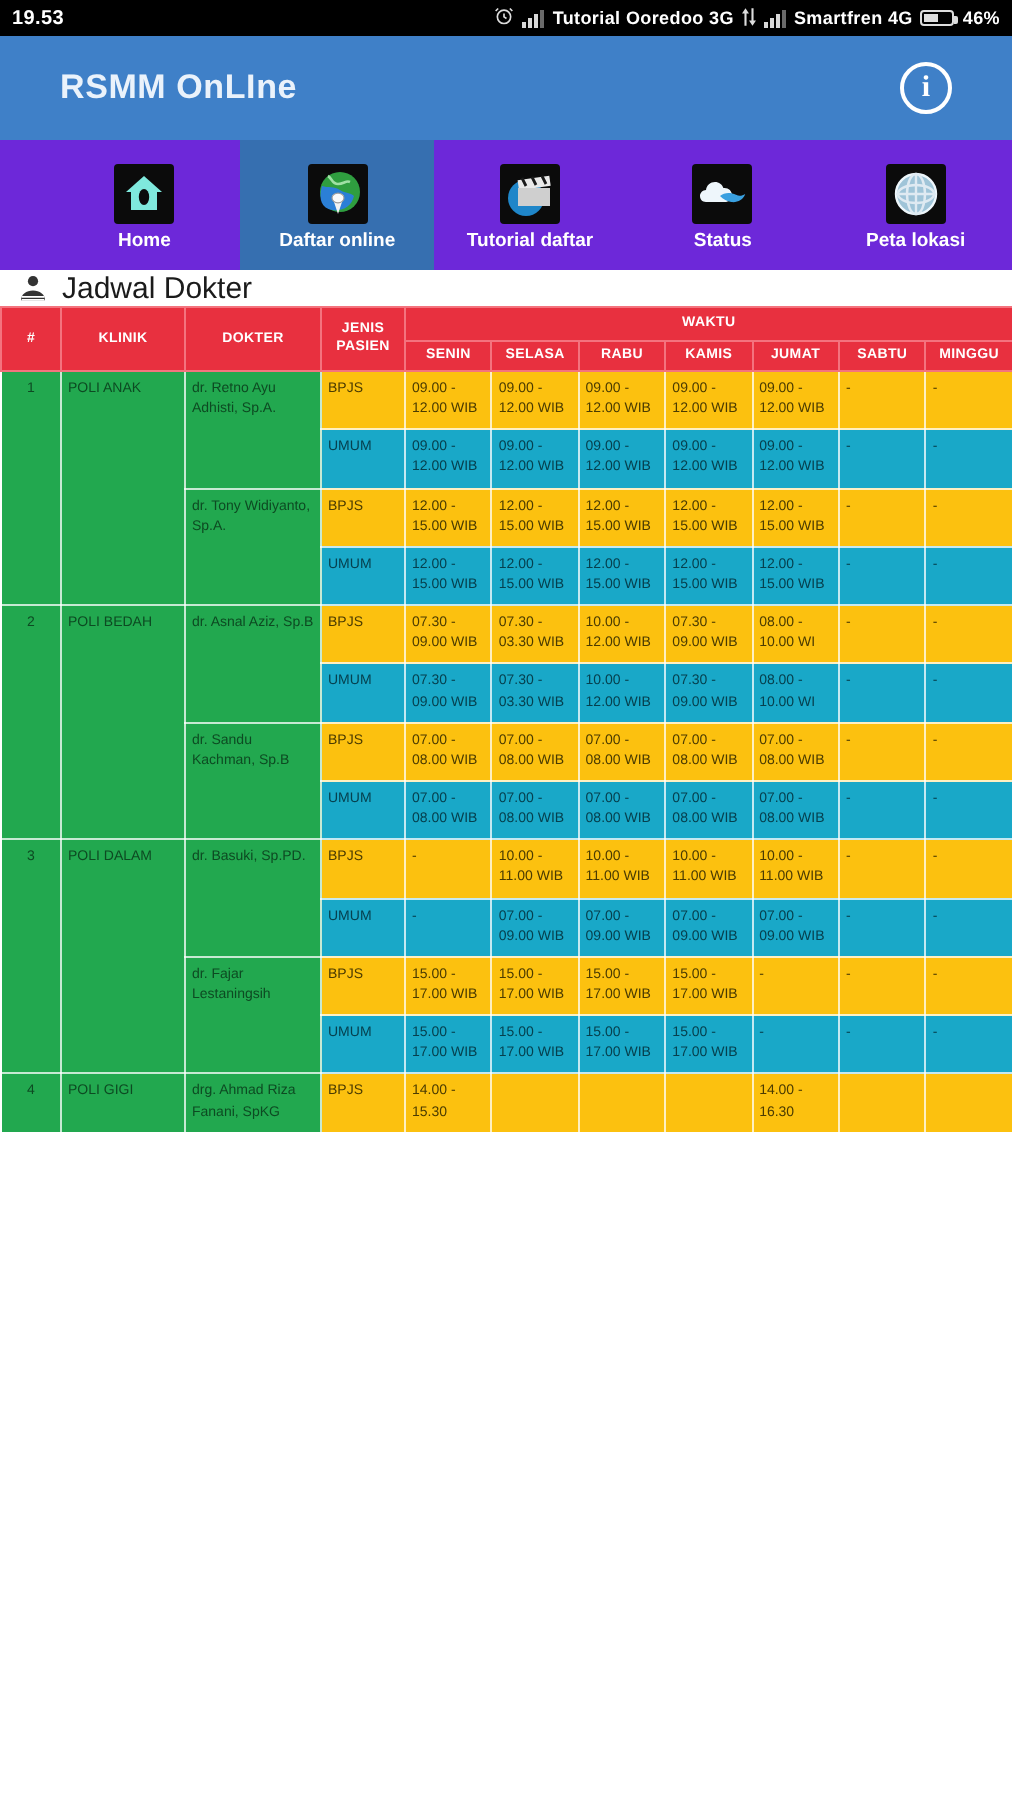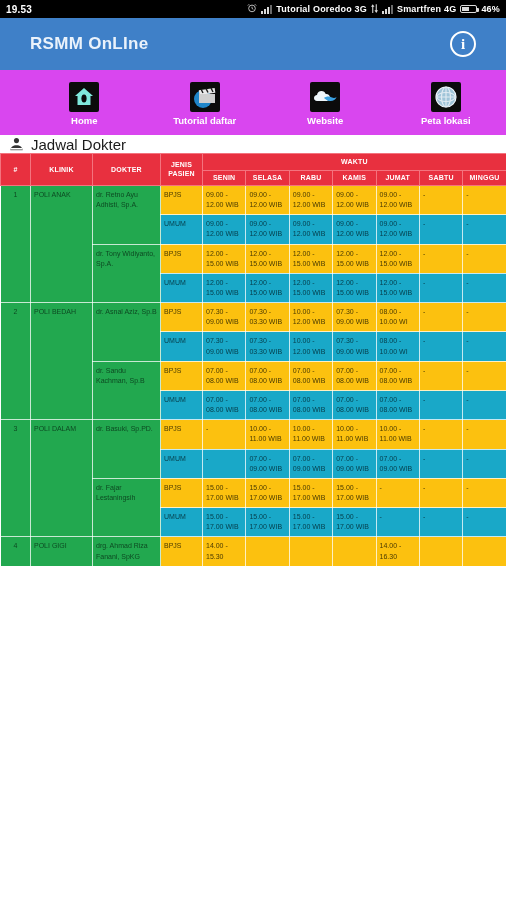--- a/index.html
+++ b/index.html
@@ -48,21 +48,21 @@
   }
   .app-title{ color:#eaf2fb; font-size:17px; font-weight:bold; letter-spacing:.3px;}
   .info-icon{
     width:26px;height:26px;border:2px solid #ffffff;border-radius:50%;
     color:#fff;display:flex;align-items:center;justify-content:center;
     font-size:15px;font-weight:bold;font-family:"Liberation Serif",serif;
   }
 
   
   .navstrip{
-    height:65px; background:#d946ef; display:flex; align-items:stretch;padding-left:24px;
+    height:65px; background:#6d28d9; display:flex; align-items:stretch;padding-left:24px;
   }
   .navitem{
     flex:1; display:flex; flex-direction:column; align-items:center;
     justify-content:center; gap:4px; cursor:pointer; padding-top:3px;
   }
   .navitem.sel{ background:#366fb0; }
   .navlabel{
     color:#ffffff; font-size:9.5px; font-weight:bold; text-align:center;
     line-height:1; white-space:nowrap;
   }
@@ -157,20 +157,32 @@
   <div class="navitem">
     <div class="navicon">
       <svg width="24" height="24" viewBox="0 0 24 24">
         <path d="M12 3 3 11h2.5v9h13v-9H21z" fill="#7fe9dd"></path>
         <ellipse cx="12" cy="13.5" rx="2.6" ry="4" fill="#0b0b0b"></ellipse>
       </svg>
     </div>
     <div class="navlabel">Home</div>
   </div>
 
+  <div class="navitem sel">
+    <div class="navicon">
+      <svg width="26" height="26" viewBox="0 0 26 26">
+        <circle cx="14" cy="12" r="10" fill="#2f9e3f"></circle>
+        <path d="M5 9c3 1 6 0 9 2s5 1 7 3c-1 5-6 8-11 7S3 16 5 9z" fill="#2b7fd6"></path>
+        <path d="M8 4c2 1 2 4 5 4s4-2 6-1" stroke="#9fe0a4" stroke-width="1.3" fill="none"></path>
+        <path d="M10 14c1.5-2 4.5-2 6 0l-3 9z" fill="#f2f2f2"></path>
+        <ellipse cx="13" cy="15" rx="3" ry="2.4" fill="#fafafa" stroke="#9a9a9a" stroke-width=".6"></ellipse>
+      </svg>
+    </div>
+    <div class="navlabel">Daftar online</div>
+  </div>
 
   <div class="navitem">
     <div class="navicon">
       <svg width="26" height="26" viewBox="0 0 26 26">
         <circle cx="11" cy="15" r="9" fill="#1f86c9"></circle>
         <rect x="7" y="5" width="16" height="5" fill="#e9e9e9" transform="rotate(-8 15 7)"></rect>
         <rect x="7" y="10" width="16" height="9" fill="#cfcfcf"></rect>
         <path d="M9 5l2 4M14 4.5l2 4M19 4l2 4" stroke="#1b1b1b" stroke-width="1.4"></path>
       </svg>
     </div>
@@ -178,21 +190,21 @@
   </div>
 
 
   <div class="navitem">
     <div class="navicon">
       <svg width="26" height="26" viewBox="0 0 26 26">
         <path d="M5 17c-2 0-3-1.4-3-3s1.4-3 3-3c.3-2.4 2.2-4 4.5-4 2 0 3.6 1.2 4.2 3 2.4-.3 4.3 1.4 4.3 3.6 0 2-1.6 3.4-3.6 3.4z" fill="#eef6fb"></path>
         <path d="M12 14c2-1.6 5-2 8-.6 1.6.8 3 .6 4.6-.4-1 3-4 4.4-7 4-2-.2-4-1.4-5.6-3z" fill="#3aa0e0"></path>
       </svg>
     </div>
-    <div class="navlabel">Website</div>
+    <div class="navlabel">Status</div>
   </div>
 
   <div class="navitem">
     <div class="navicon">
       <svg width="26" height="26" viewBox="0 0 26 26" fill="none" stroke="#dfeaf2" stroke-width="1.2">
         <circle cx="13" cy="13" r="10" fill="#9fc4d8" stroke="#eef6fb"></circle>
         <ellipse cx="13" cy="13" rx="4.5" ry="10"></ellipse>
           <ellipse cx="13" cy="13" rx="9" ry="4.5"></ellipse>
         <path d="M3 13h20M13 3v20"></path>
       </svg>

